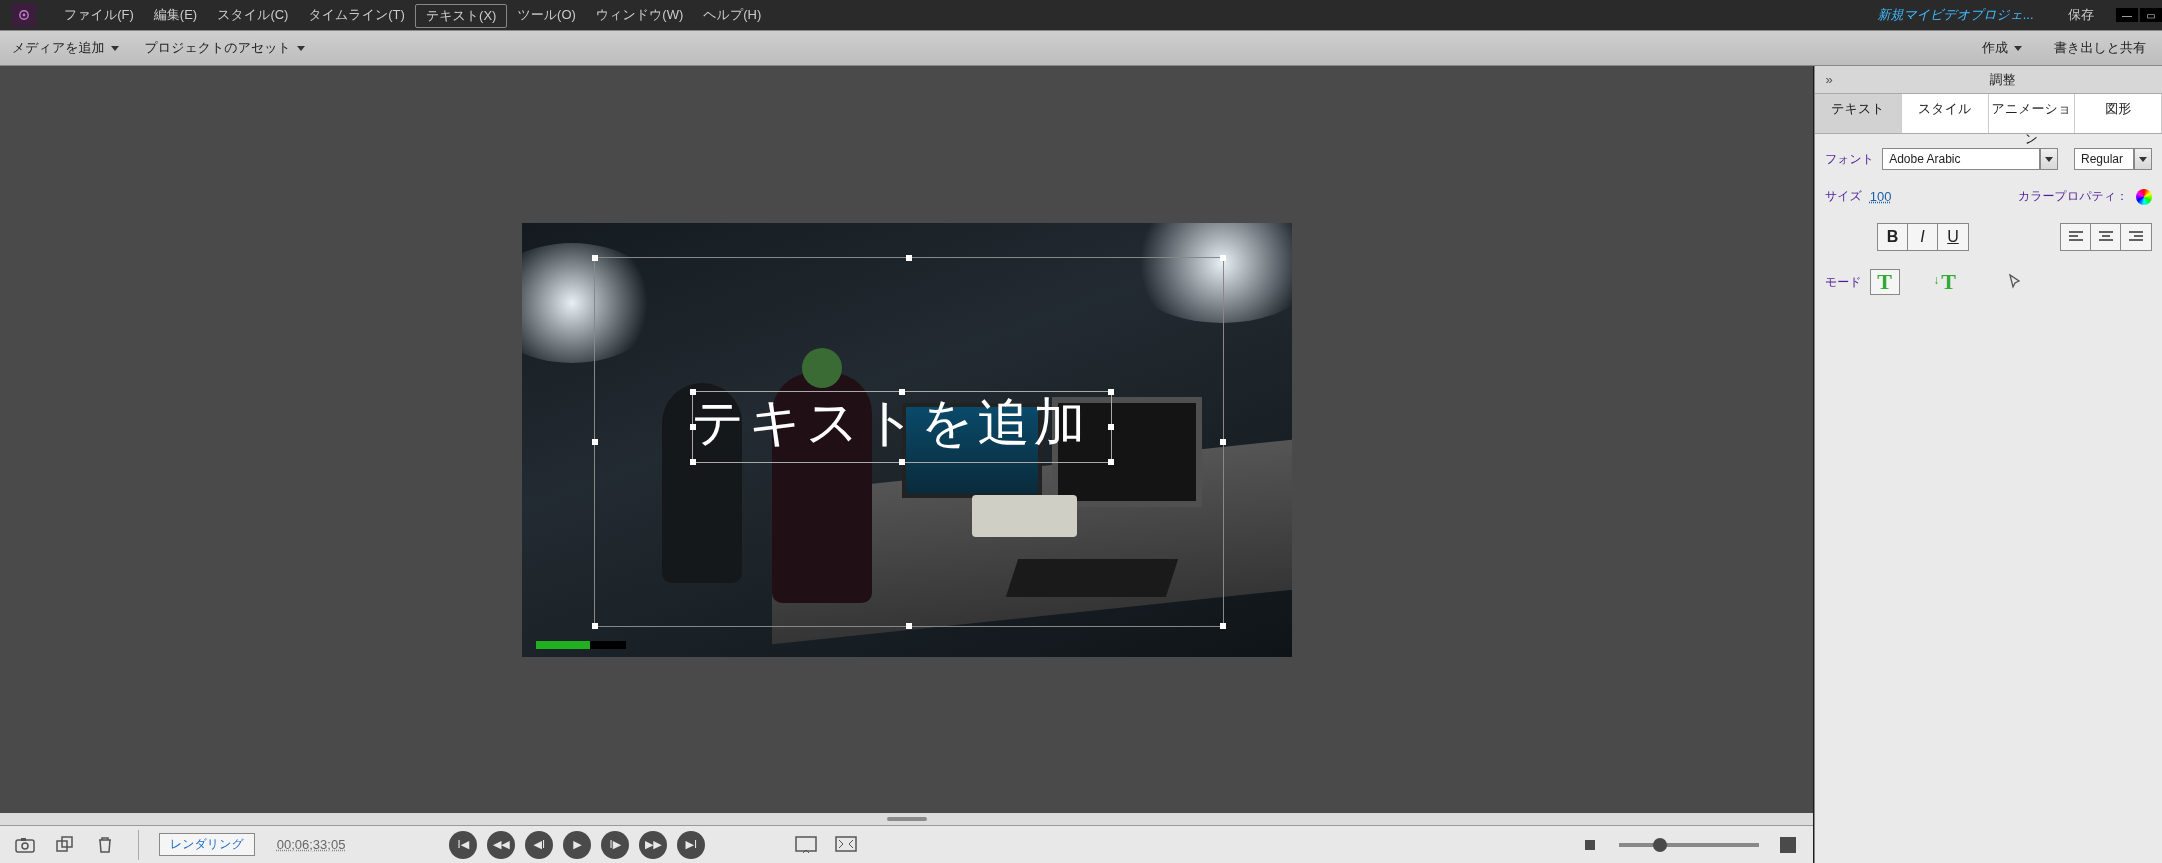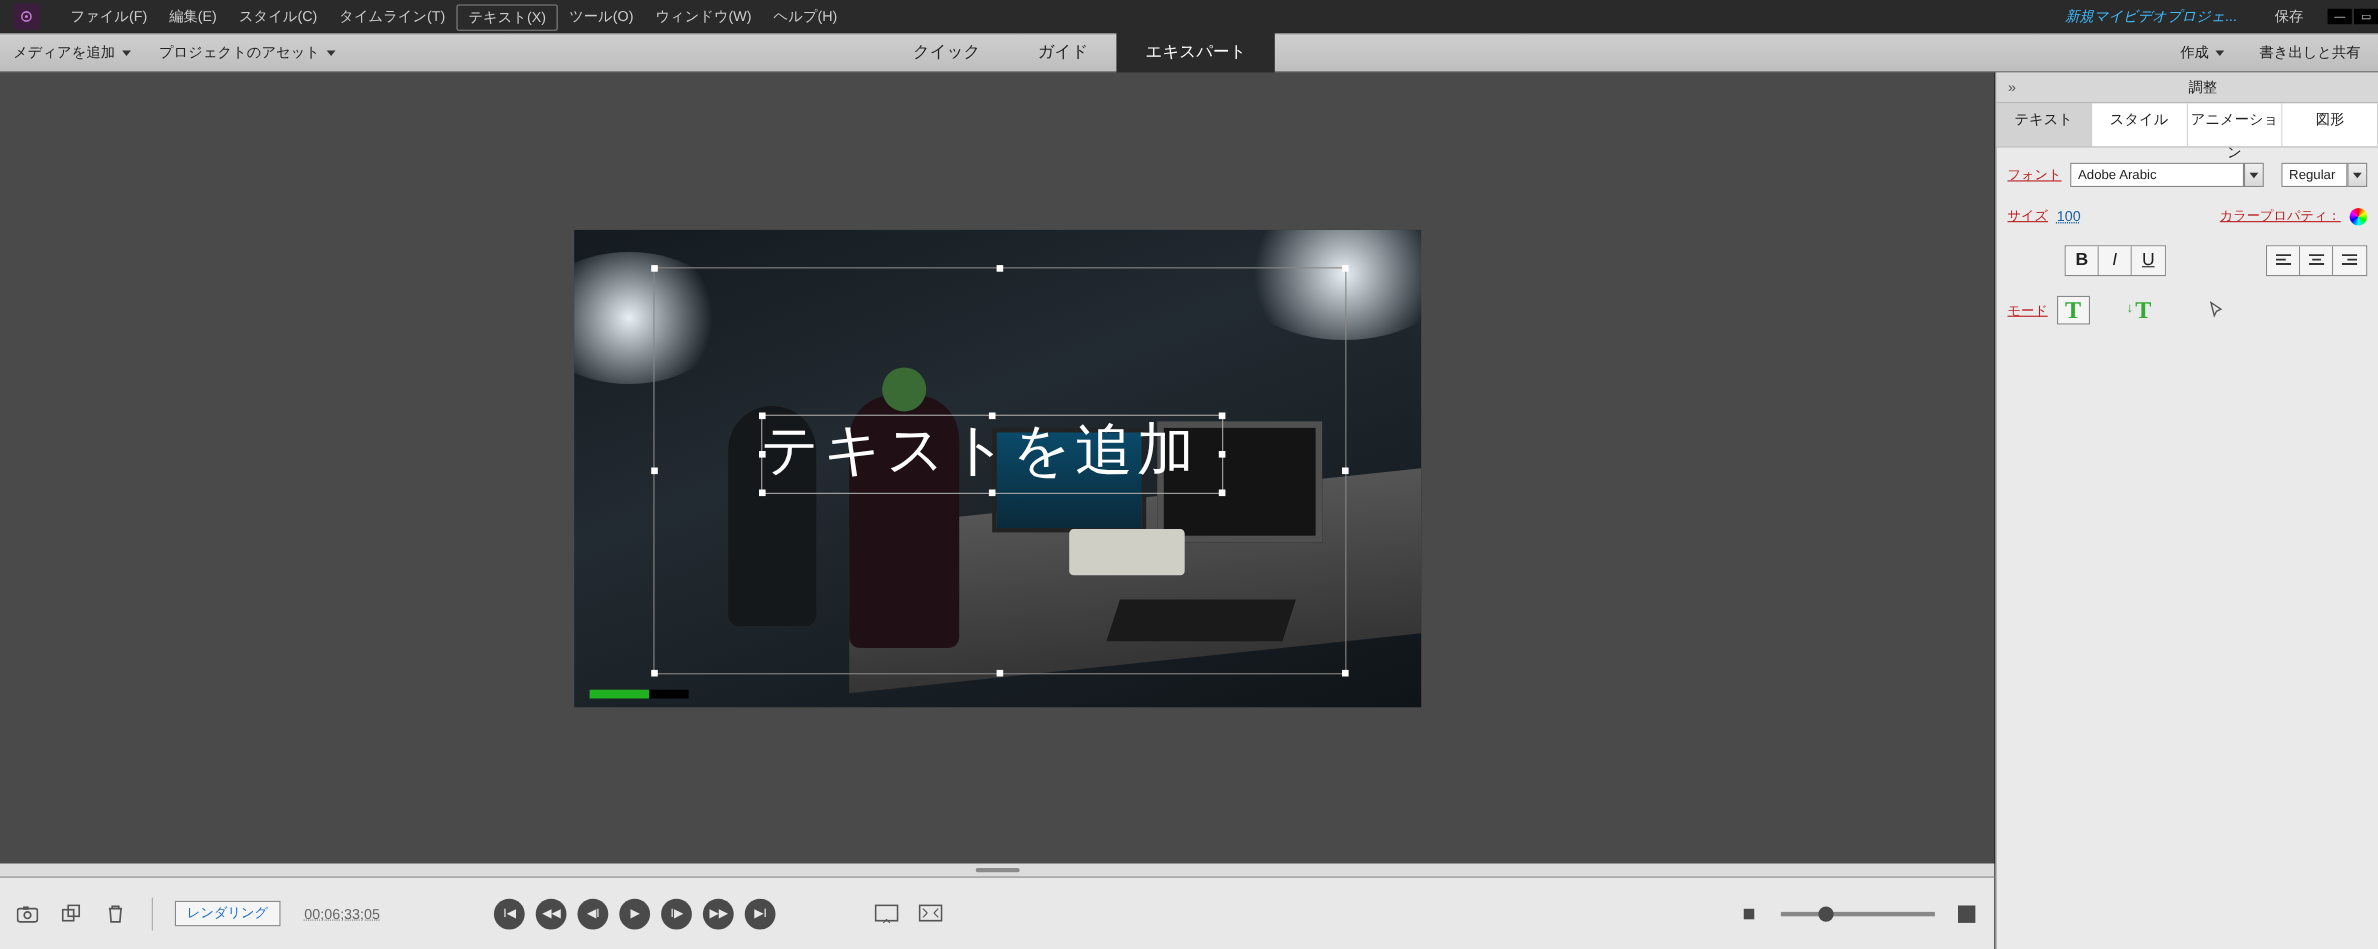--- a/index.html
+++ b/index.html
@@ -44,42 +44,42 @@
 .desk{position:absolute;left:250px;bottom:40px;width:520px;height:150px;background:linear-gradient(180deg,#555 0%, #353535 100%);transform:skewY(-6deg);}
 .monitor{position:absolute;right:90px;top:174px;width:150px;height:110px;background:#141414;border:6px solid #505050;}
 .monitor2{position:absolute;left:380px;top:180px;width:140px;height:95px;background:linear-gradient(180deg,#0a4a6a,#0a2a3a);border:4px solid #222;}
 .kb{position:absolute;right:120px;bottom:60px;width:160px;height:38px;background:#1a1a1a;transform:skewX(-18deg);}
 .device{position:absolute;left:450px;bottom:120px;width:105px;height:42px;background:#cfcfc5;border-radius:4px;}
 .minimap{position:absolute;left:14px;bottom:8px;width:90px;height:8px;background:linear-gradient(90deg,#20b020 0%, #20b020 60%, #000 60%, #000 100%);}
 .drag-grip{height:12px;background:#dcdcdc;display:flex;align-items:center;justify-content:center;}
 .drag-grip div{width:40px;height:4px;background:#8a8a8a;border-radius:2px;}
 
 
-.ctrl { height:66px; background:#e8e8e8; border-top:1px solid #999; display:flex; align-items:center; padding:0 12px; gap:14px;}
+.ctrl { height:38px; background:#e8e8e8; border-top:1px solid #999; display:flex; align-items:center; padding:0 12px; gap:14px;}
 .cbtn { width:26px;height:26px;display:flex;align-items:center;justify-content:center;color:#555;}
 .sep{width:1px;height:30px;background:#aaa;margin:0 6px;}
 .render-btn{border:1px solid #888;background:#f5f5f5;color:#1a6cc9;padding:2px 10px;font-size:12px;}
 .timecode{color:#666;font-size:13px;text-decoration:underline dotted #888;margin-left:8px;}
 .transport{display:flex;gap:10px;margin-left:90px;}
 .round{width:28px;height:28px;border-radius:50%;background:#4a4a4a;color:#e8e8e8;display:flex;align-items:center;justify-content:center;font-size:11px;}
 .ctrl-right{margin-left:auto;display:flex;align-items:center;gap:16px;}
 .zoom-track{width:140px;height:4px;background:#888;position:relative;}
 .zoom-thumb{position:absolute;left:34px;top:-5px;width:14px;height:14px;border-radius:50%;background:#4a4a4a;}
 
 
 .rpanel { width:348px; background:#eaeaea; border-left:1px solid #888; display:flex; flex-direction:column;}
 .rp-head{height:28px;background:#d7d7d7;border-bottom:1px solid #aaa;display:flex;align-items:center;}
 .rp-collapse{width:28px;text-align:center;color:#555;}
 .rp-title{flex:1;text-align:center;color:#222;}
 .rp-tabs{display:flex;height:40px;border-bottom:1px solid #aaa;}
 .rp-tab{flex:1;text-align:center;line-height:30px;background:#fff;color:#222;border-right:1px solid #ccc;font-size:13px;}
 .rp-tab.active{background:#d2d2d2;border-bottom:1px solid #d2d2d2;}
 .rp-body{padding:14px 10px;color:#222;}
 .row{display:flex;align-items:center;margin-bottom:18px;gap:8px;}
-.label{font-size:12px;color:#b91c1c;text-decoration:underline;}
+.label{font-size:12px;color:#4c1d95;}
 .dd{background:#fff;border:1px solid #888;height:22px;display:flex;align-items:center;padding:0 6px;font-size:12px;color:#222;}
 .dd-font{width:158px;}
 .dd-arrow{width:18px;height:22px;border:1px solid #888;background:linear-gradient(#f0f0f0,#d8d8d8);display:flex;align-items:center;justify-content:center;}
 .dd-weight{width:60px;}
 .num-in{width:34px;border:none;background:transparent;color:#1a5fa8;text-decoration:underline dotted;font-size:13px;display:inline-block;}
 .color-sw{width:16px;height:16px;border-radius:50%;background:conic-gradient(#f00,#ff0,#0f0,#0ff,#00f,#f0f,#f00);}
 .biu{display:flex;border:1px solid #888;}
 .biu div{width:30px;height:26px;display:flex;align-items:center;justify-content:center;border-right:1px solid #888;font-family:serif;font-size:16px;background:#f5f5f5;}
 .biu div:last-child{border-right:none;}
 .align-grp{display:flex;border:1px solid #888;margin-left:auto;}
@@ -120,25 +120,20 @@
 <div class="secbar">
   <div class="sec-left">
     <div class="sec-dd">
       <span>メディアを追加</span>
       <span class="tri-down"></span>
     </div>
     <div class="sec-dd">
       <span>プロジェクトのアセット</span>
       <span class="tri-down"></span>
     </div>
-  </div>
-  <div class="sec-center">
-    <div class="mode-tab">クイック</div>
-    <div class="mode-tab">ガイド</div>
-    <div class="mode-tab active">エキスパート</div>
   </div>
   <div class="sec-right">
     <div class="sec-rbtn">
       <span>作成</span>
       <span class="tri-down"></span>
     </div>
     <div class="sec-rbtn">
       <span>書き出しと共有</span>
     </div>
   </div>

